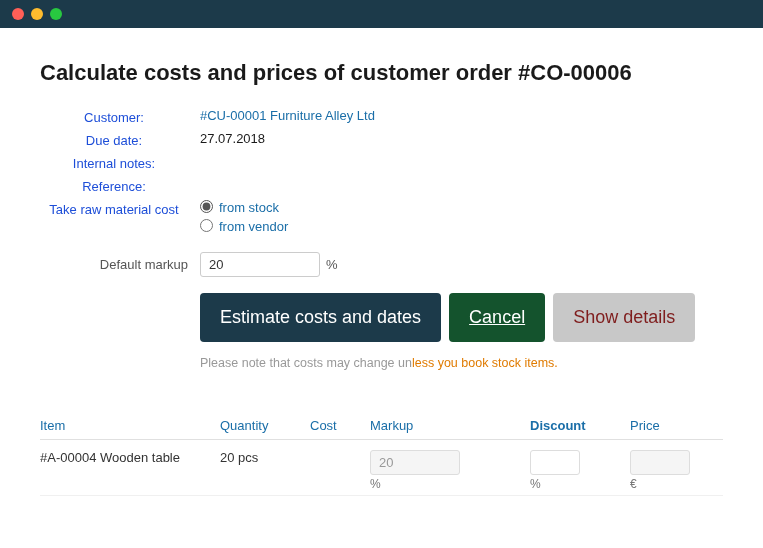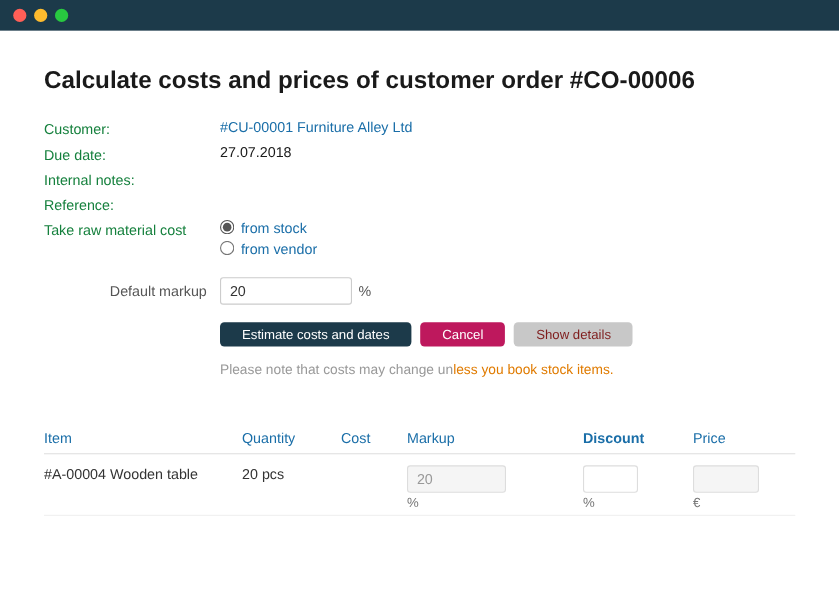--- a/index.html
+++ b/index.html
@@ -48,22 +48,22 @@
     }
 
     .field-row {
       display: flex;
       align-items: flex-start;
       margin-bottom: 6px;
     }
 
     .field-label {
       width: 160px;
-      text-align: left;
-      color: #15803d;
+      text-align: center;
+      color: #1d4ed8;
       font-size: 13px;
       padding-right: 12px;
       padding-top: 2px;
       flex-shrink: 0;
     }
 
     .field-value {
       font-size: 13px;
       color: #1a1a1a;
     }
@@ -120,36 +120,37 @@
     }
 
     .button-row {
       display: flex;
       gap: 8px;
       margin-left: 160px;
       margin-bottom: 14px;
     }
 
     .btn {
-      padding: 4px 20px;
+      padding: 14px 20px;
       border: none;
       border-radius: 4px;
-      font-size: 12px;
+      font-size: 18px;
       cursor: pointer;
       font-weight: 500;
     }
 
     .btn-primary {
       background: #1c3a4a;
       color: #fff;
     }
 
     .btn-secondary {
-      background: #be185d;
+      background: #14532d;
       color: #fff;
+      text-decoration: underline;
     }
 
     .btn-default {
       background: #c8c8c8;
       color: #7f1d1d;
     }
 
     .notice {
       margin-left: 160px;
       font-size: 12.5px;

